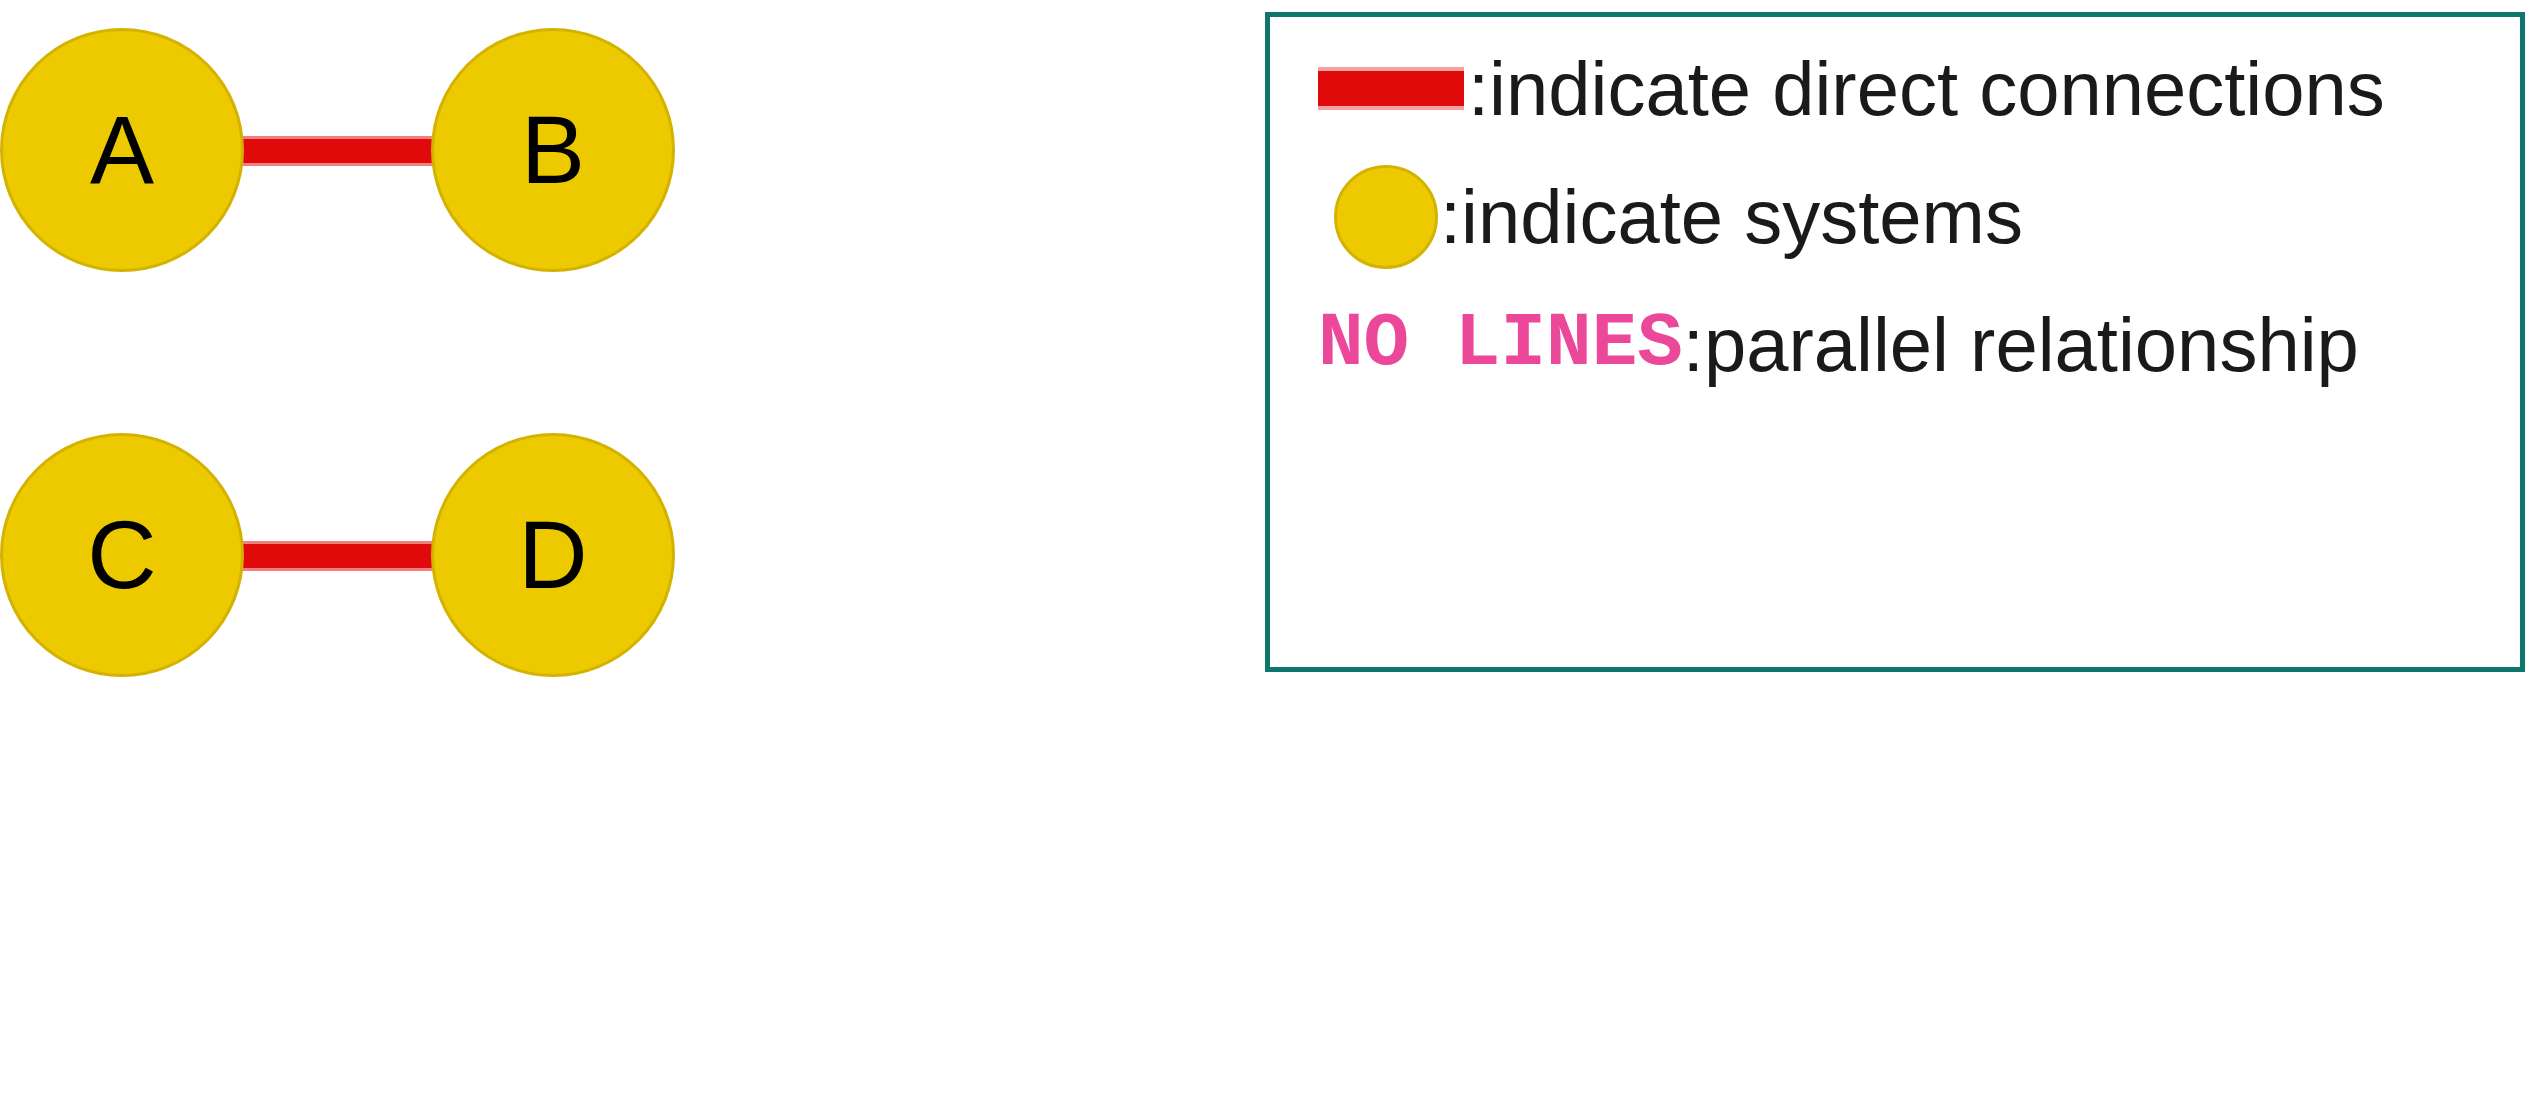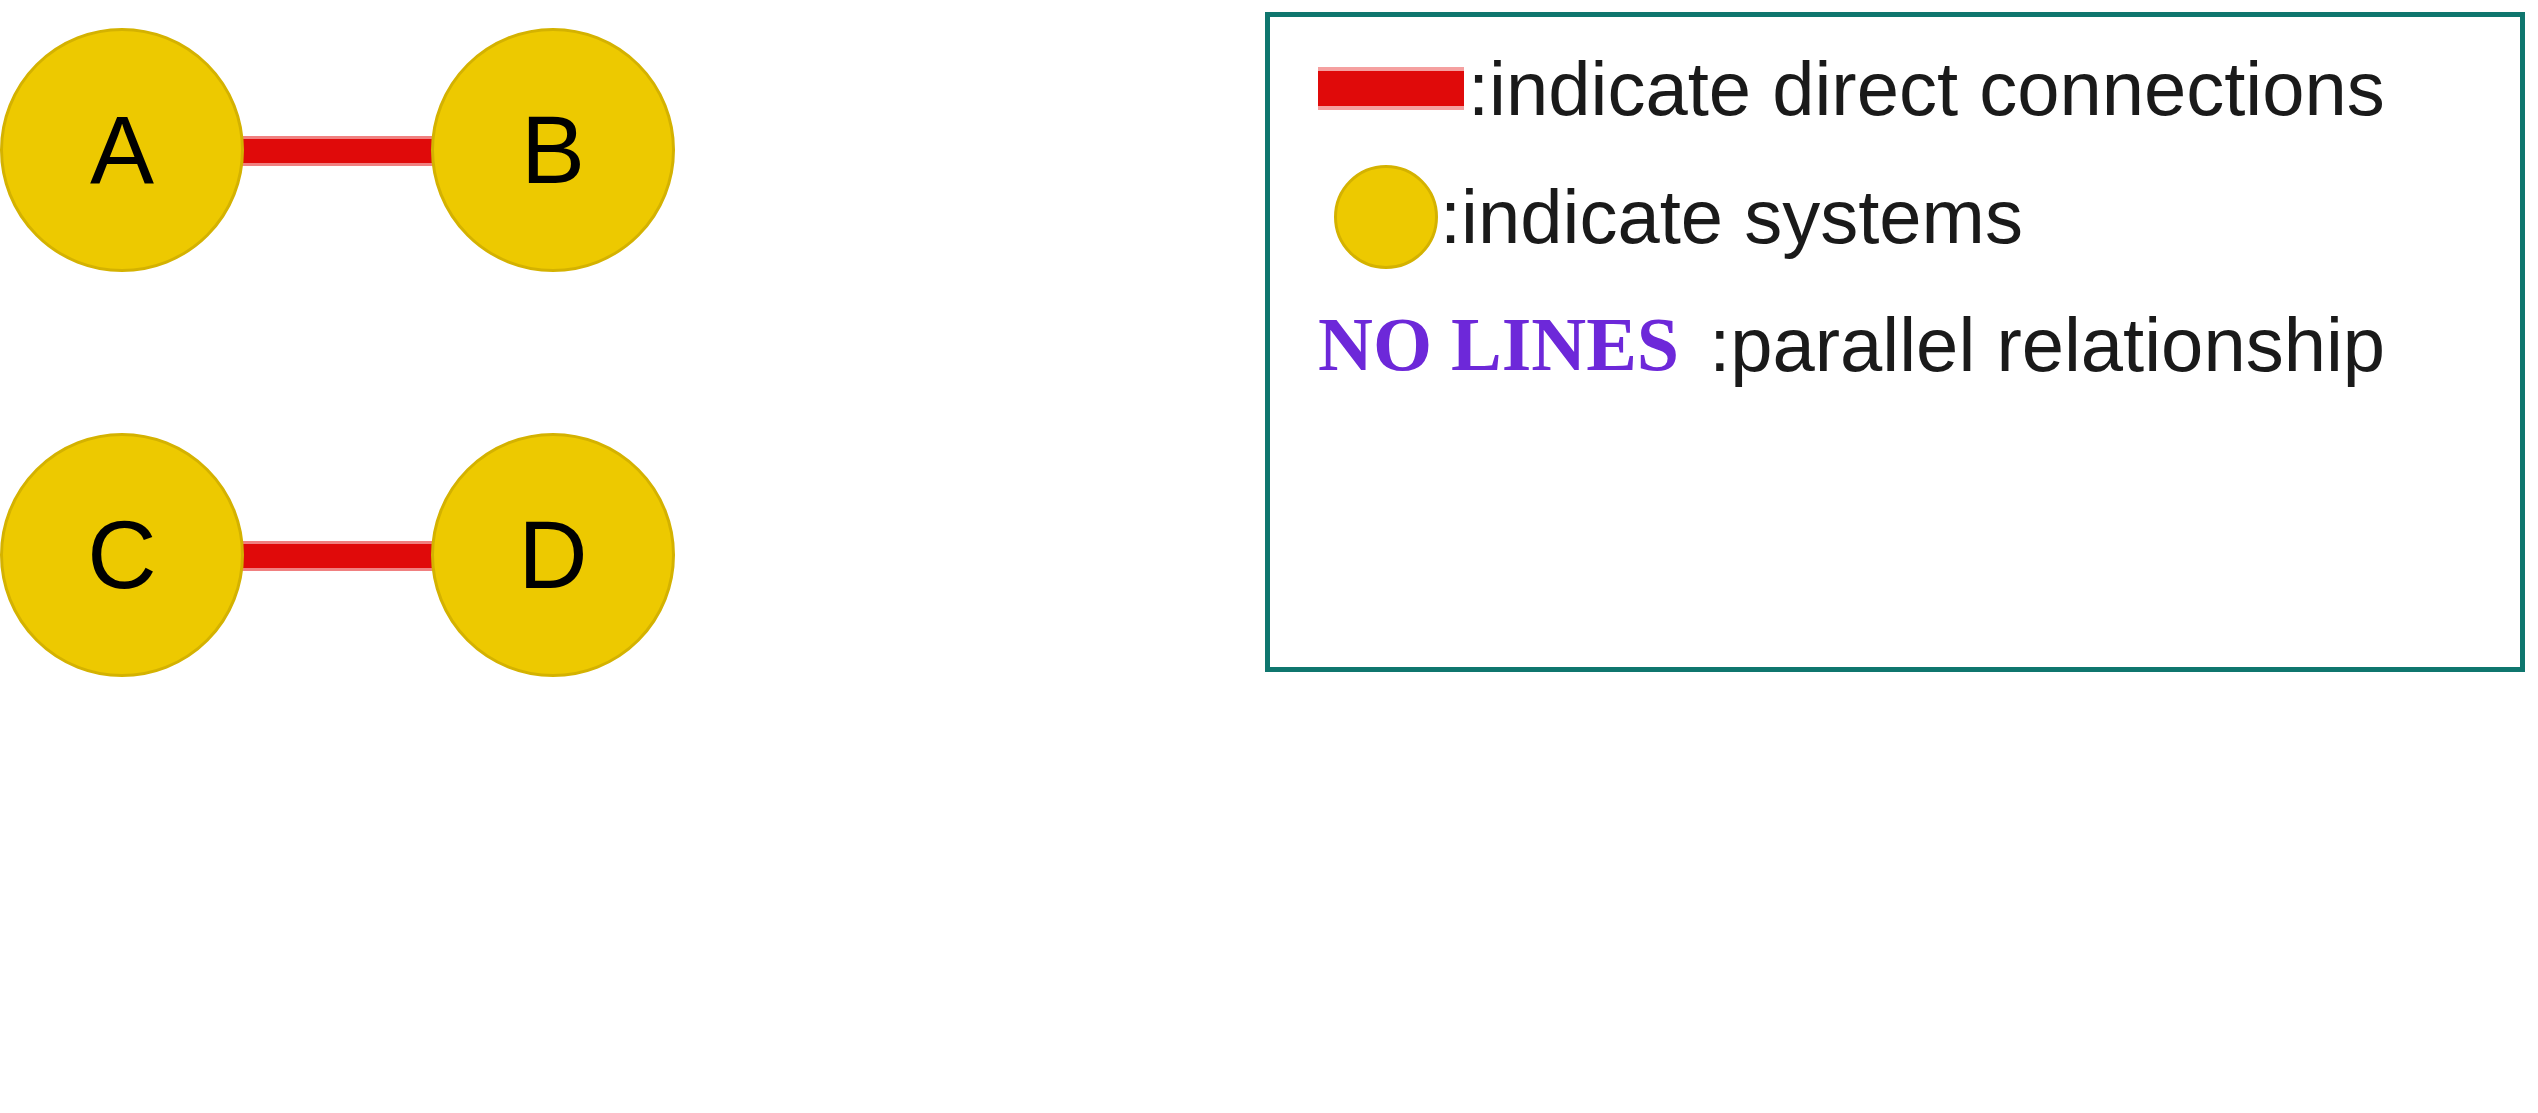--- a/index.html
+++ b/index.html
@@ -90,30 +90,29 @@
     box-sizing: border-box;
     flex: 0 0 auto;
     margin-left: 16px;
   }
   .legend-text {
     font-family: "Liberation Sans", sans-serif;
     font-size: 76px;
     line-height: 1.05;
     color: #1a1a1a;
     white-space: nowrap;
-    margin-left: 30px;
   }
   .legend-row-1 .legend-text { margin-left: 4px; }
   .legend-row-2 .legend-text { margin-left: 2px; }
   .legend-strong {
-    font-family: Liberation Serif, serif;
+    font-family: Liberation Mono, monospace;
     font-size: 76px;
     line-height: 1.05;
     font-weight: 700;
-    color: #6d28d9;
+    color: #ec4899;
     white-space: nowrap;
   }
 </style>
 </head>
 <body>
 
 <div id="canvas">
 
   <div class="edge" style="left:228px; top:136px; width:340px; height:30px;"></div>
 

